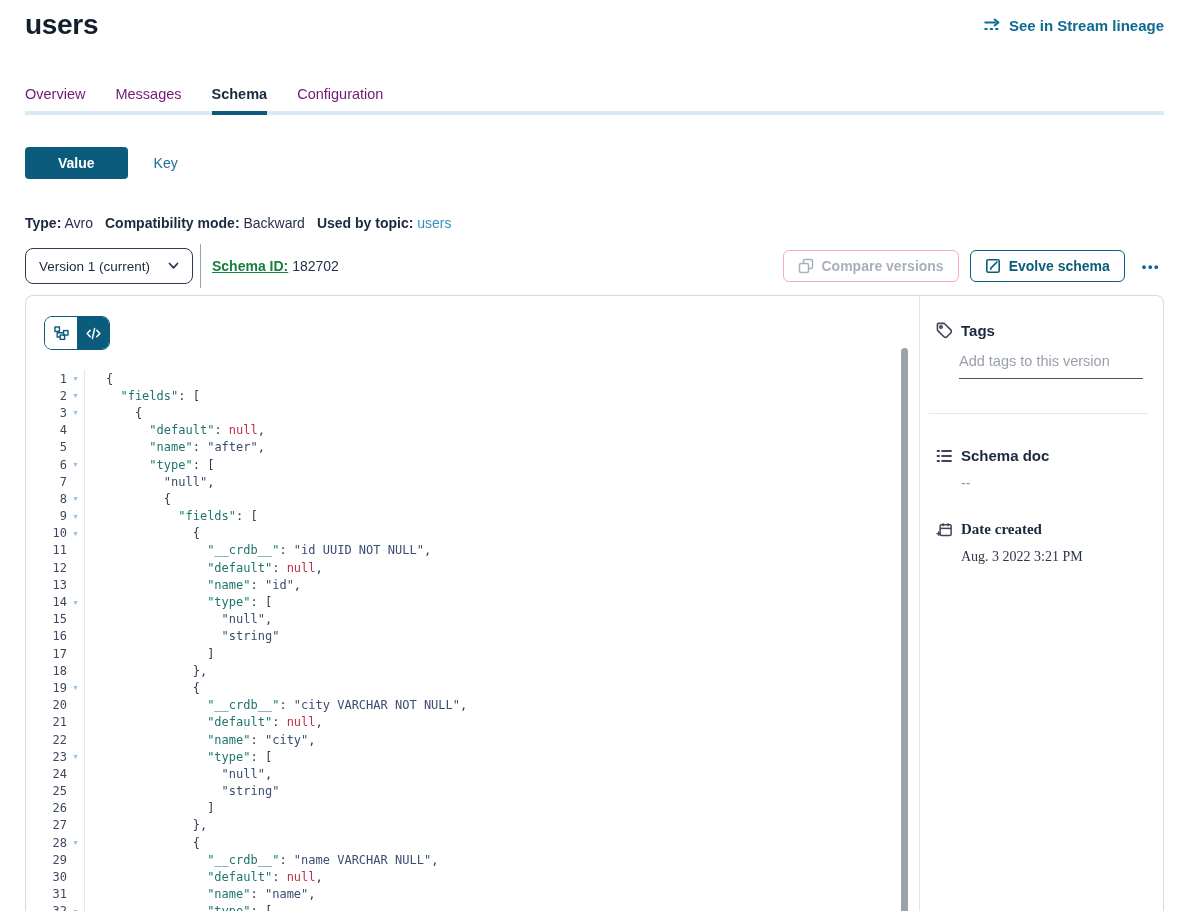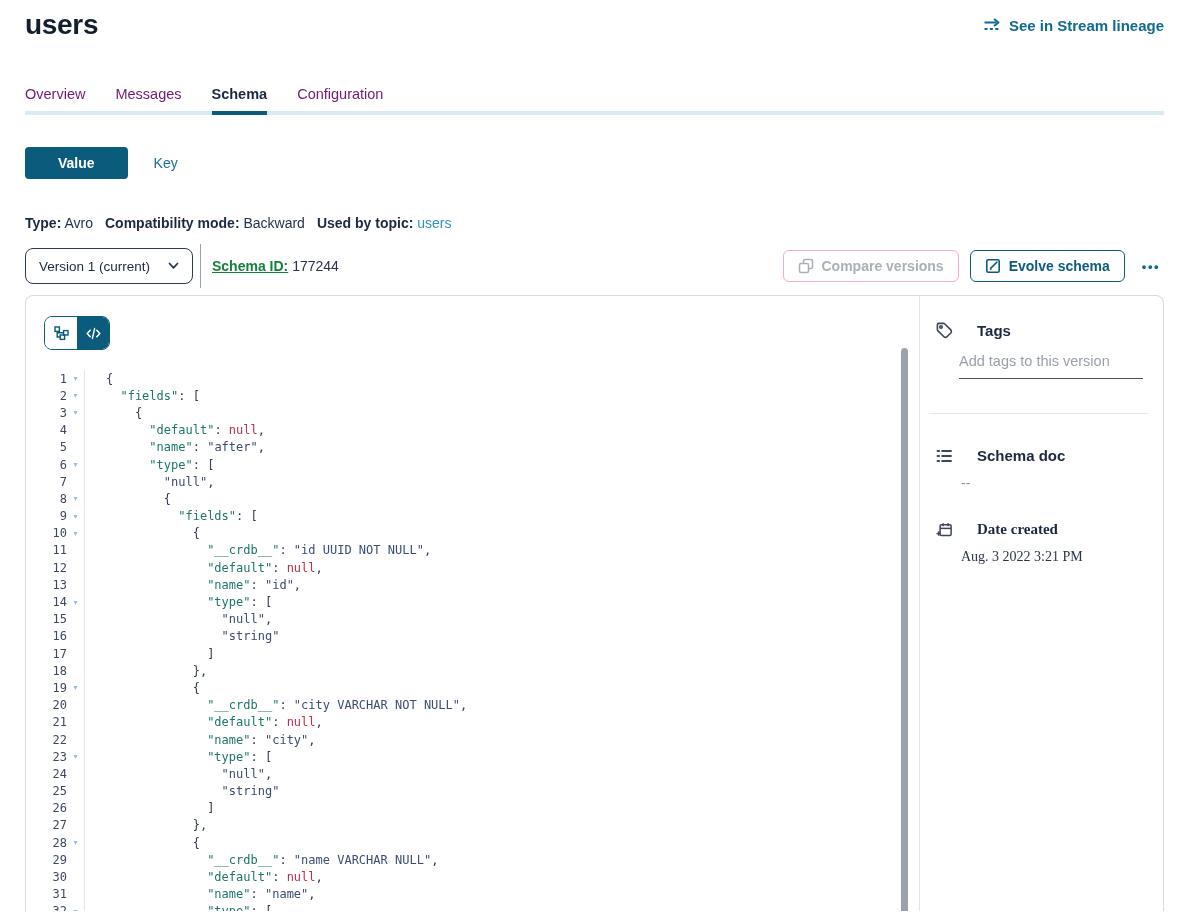--- a/index.html
+++ b/index.html
@@ -57,21 +57,21 @@
   .code { white-space:pre; }
   .tk-p { color:#2e3a52; }
   .tk-k { color:#1d756b; }
   .tk-s { color:#3b4d71; }
   .tk-n { color:#bf2f4b; }
 
   .scroll-thumb { position:absolute; right:11px; top:52px; bottom:-5px; width:7px; background:#9ba2ac; border-radius:4px; }
 
   
   .sidebar { width:244px; flex:none; border-left:1px solid #e0e3e8; padding:26px 20px 0 16px; }
-  .sb-head { display:flex; align-items:center; gap:24px; }
+  .sb-head { display:flex; align-items:center; gap:8px; }
   .sb-head h3 { font-size:15px; font-weight:700; color:#1b2940; }
   .sb-head svg { flex:none; }
   .tags-input { display:block; margin:14px 0 0 23px; width:184px; border:none; border-bottom:1px solid #4a5264; font-family:inherit; font-size:14.5px; padding:0 0 9px 0; color:#26314a; outline:none; background:transparent; }
   .tags-input::placeholder { color:#9aa0ab; }
   .sb-divider { border:none; border-top:1px solid #e5e7ea; margin:34px 0 0 -7px; width:219px; }
   .sb-sec.doc { margin-top:33px; }
   .sb-sec.date { margin-top:30px;font-family:Liberation Serif, serif; }
   .sb-val { margin:11px 0 0 25px; font-size:14px; color:#2b3648; }
   .sb-val.dim { color:#8b92a0; }
 </style>
@@ -114,21 +114,21 @@
   <div class="version-row">
     <div class="select">
       <span>Version 1 (current)</span>
       <svg width="11" height="8" viewBox="0 0 11 8" fill="none" stroke="#2c3a54" stroke-width="1.8" stroke-linecap="round" stroke-linejoin="round">
         <polyline points="1.5,1.5 5.5,5.8 9.5,1.5"></polyline>
       </svg>
     </div>
     <div class="vdiv"></div>
     <div class="schema-id">
       <b>Schema ID:</b>
-      <span>177244</span>
+      <span>182702</span>
     </div>
     <div class="right-actions">
       <button class="btn disabled">
         <svg width="16" height="16" viewBox="0 0 16 16" fill="none" stroke="#a9b0ba" stroke-width="1.5">
           <rect x="5.5" y="1.5" width="9" height="9" rx="1.5"></rect>
           <rect x="1.5" y="5.5" width="9" height="9" rx="1.5" fill="#ffffff"></rect>
         </svg>
         <span>Compare versions</span>
       </button>
       <button class="btn outline">

